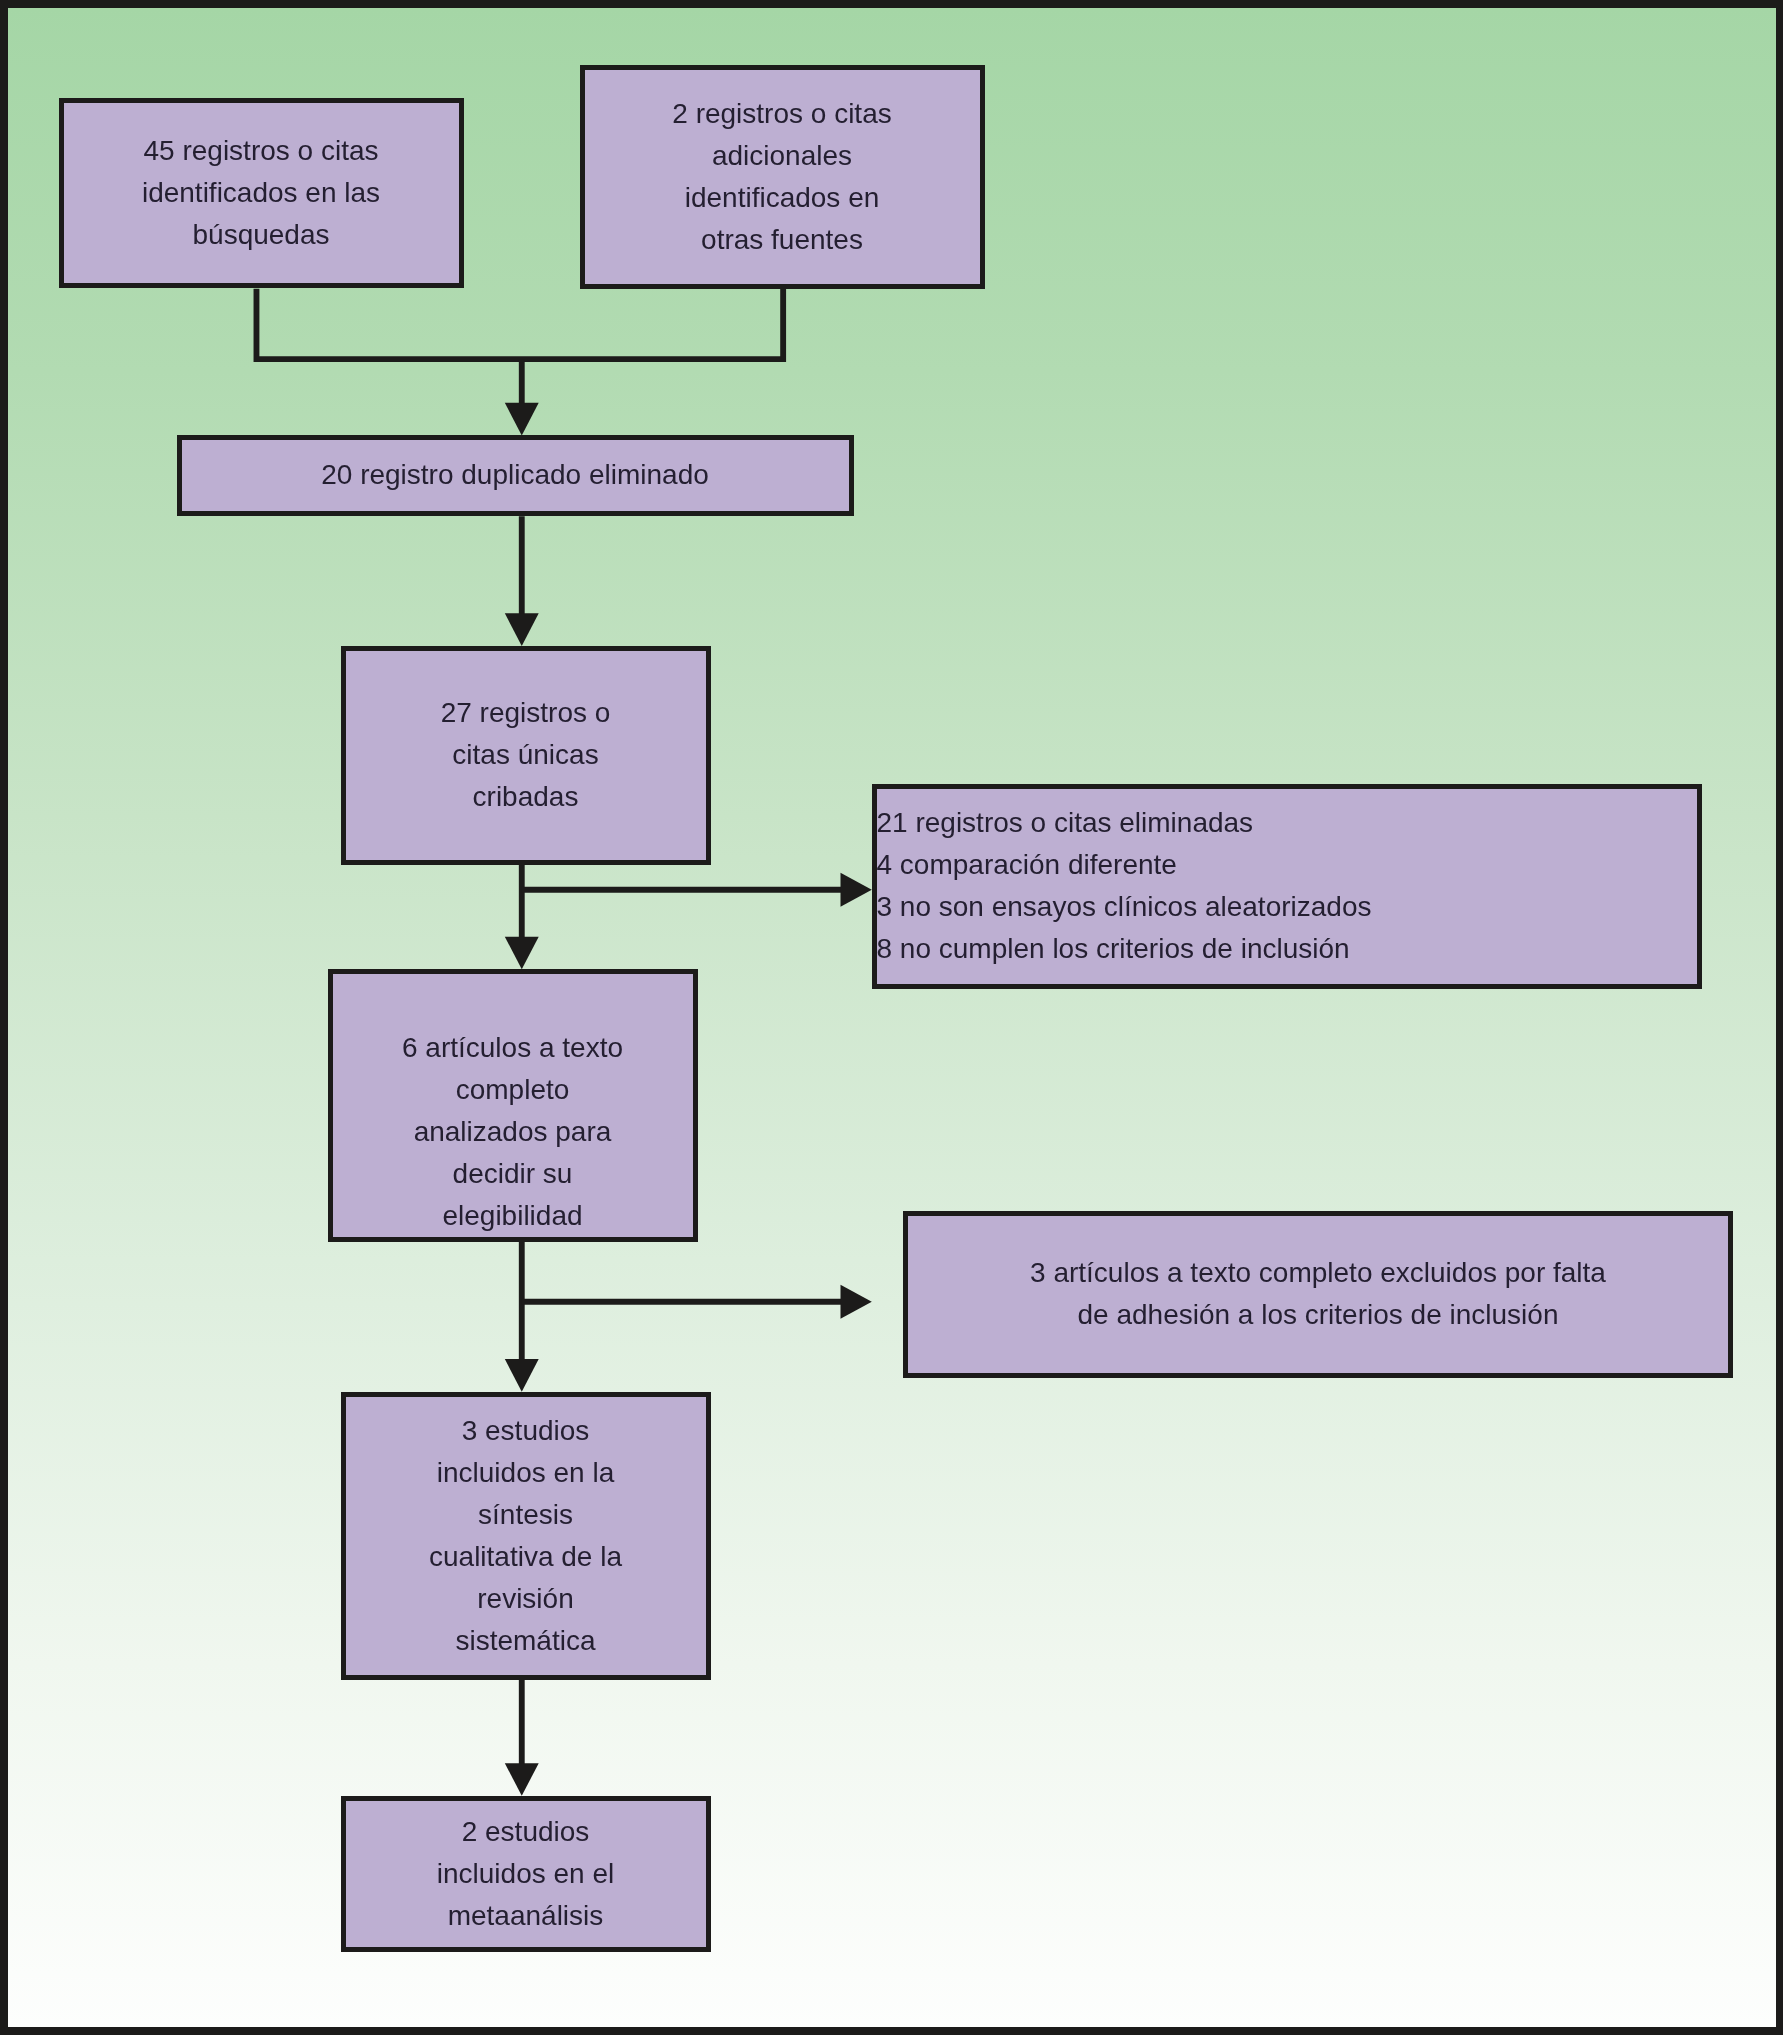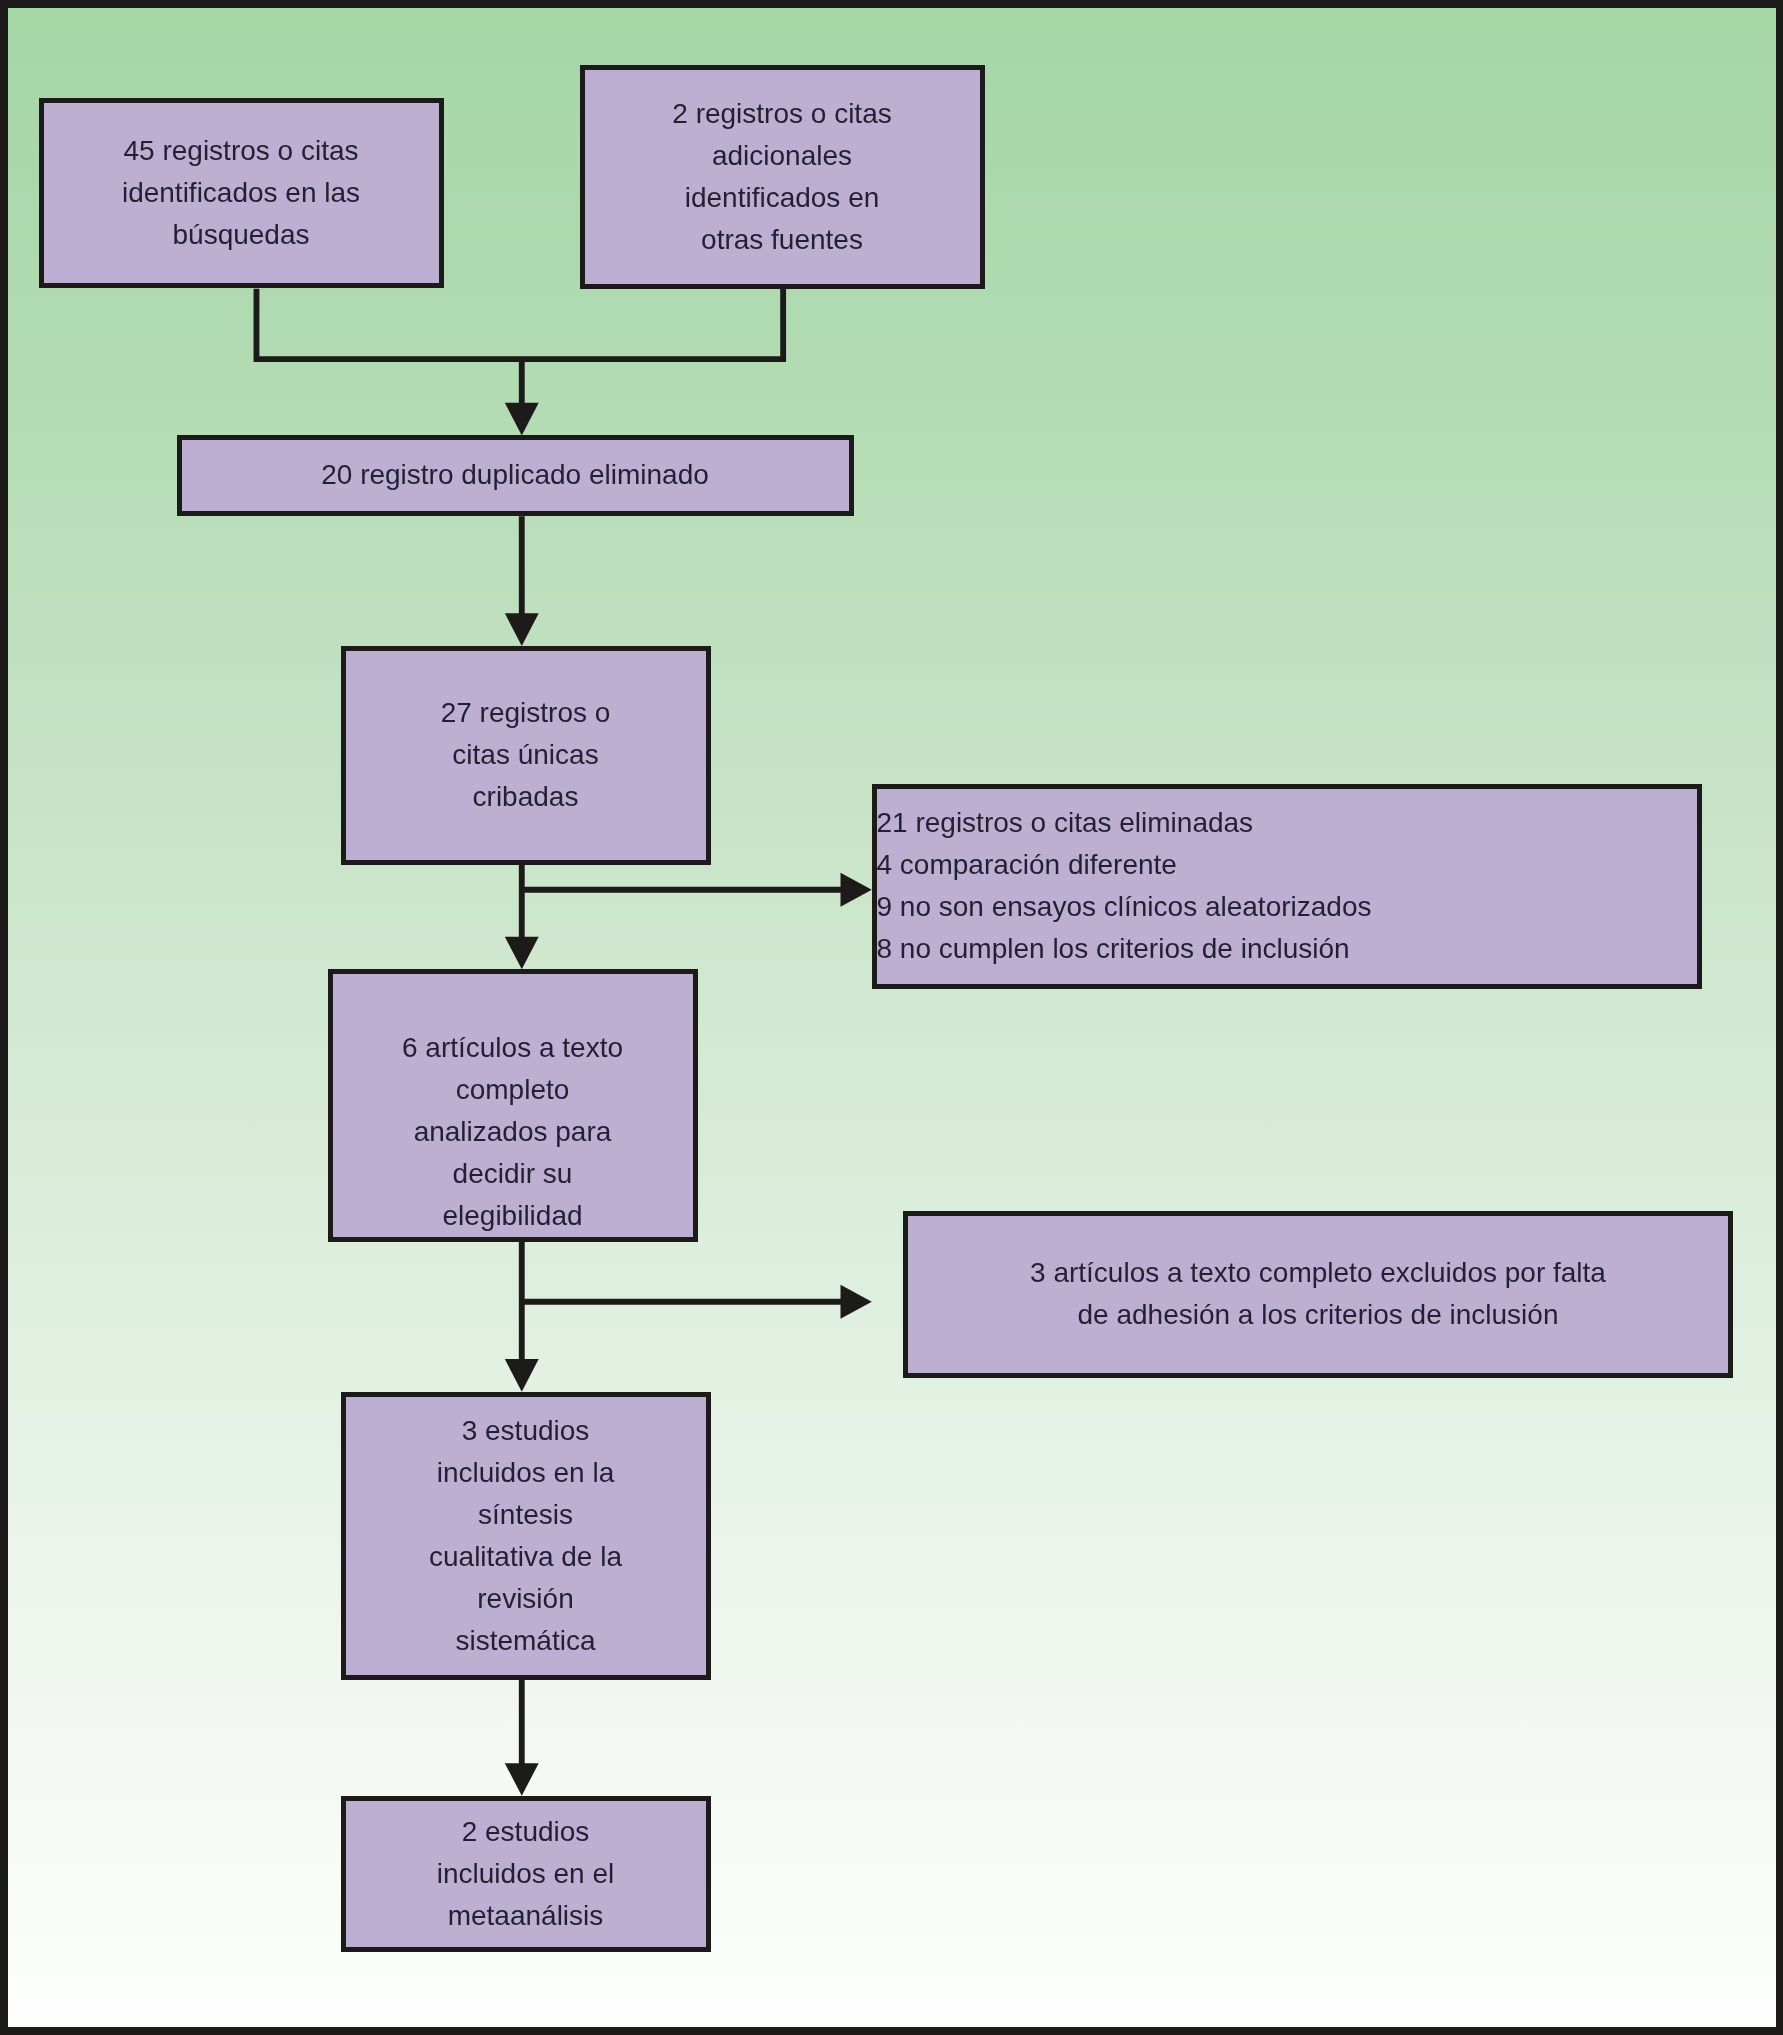--- a/index.html
+++ b/index.html
@@ -36,21 +36,21 @@
     justify-content: center;
     align-items: center;
     text-align: center;
   }
   .box .ln { display: block; white-space: nowrap; }
   .box.left-list {
     align-items: flex-start;
     text-align: left;
   }
   
-  #b-identified-search { left:   39px; top:  98px; width:  405px; height: 190px; }
+  #b-identified-search { left:   59px; top:  98px; width:  405px; height: 190px; }
   #b-identified-other  { left:  580px; top:  65px; width:  405px; height: 224px; }
   #b-duplicates        { left:  177px; top:  435px; width: 677px; height: 81px; }
   #b-screened          { left:  341px; top:  646px; width:  370px; height: 219px; }
   #b-excl-screen       { left: 872px; top: 784px; width: 830px; height: 205px; }
   #b-fulltext          { left:  328px; top: 969px; width:  370px; height: 273px; justify-content: flex-end; }
   #b-excl-fulltext     { left: 872px; top: 1211px; width: 830px; height: 167px; margin-left: 23px; }
   #b-qualitative       { left:  341px; top: 1392px; width:  370px; height: 288px; }
   #b-meta              { left:  341px; top: 1796px; width:  370px; height: 156px; }
 </style>
 </head>
@@ -100,21 +100,21 @@
 
   <div class="box" id="b-screened">
     <span class="ln">27 registros o</span>
     <span class="ln">citas únicas</span>
     <span class="ln">cribadas</span>
   </div>
 
   <div class="box left-list" id="b-excl-screen">
     <span class="ln">21 registros o citas eliminadas</span>
     <span class="ln">4 comparación diferente</span>
-    <span class="ln">9 no son ensayos clínicos aleatorizados</span>
+    <span class="ln">3 no son ensayos clínicos aleatorizados</span>
     <span class="ln">8 no cumplen los criterios de inclusión</span>
   </div>
 
   <div class="box" id="b-fulltext">
     <span class="ln">6 artículos a texto</span>
     <span class="ln">completo</span>
     <span class="ln">analizados para</span>
     <span class="ln">decidir su</span>
     <span class="ln">elegibilidad</span>
   </div>

